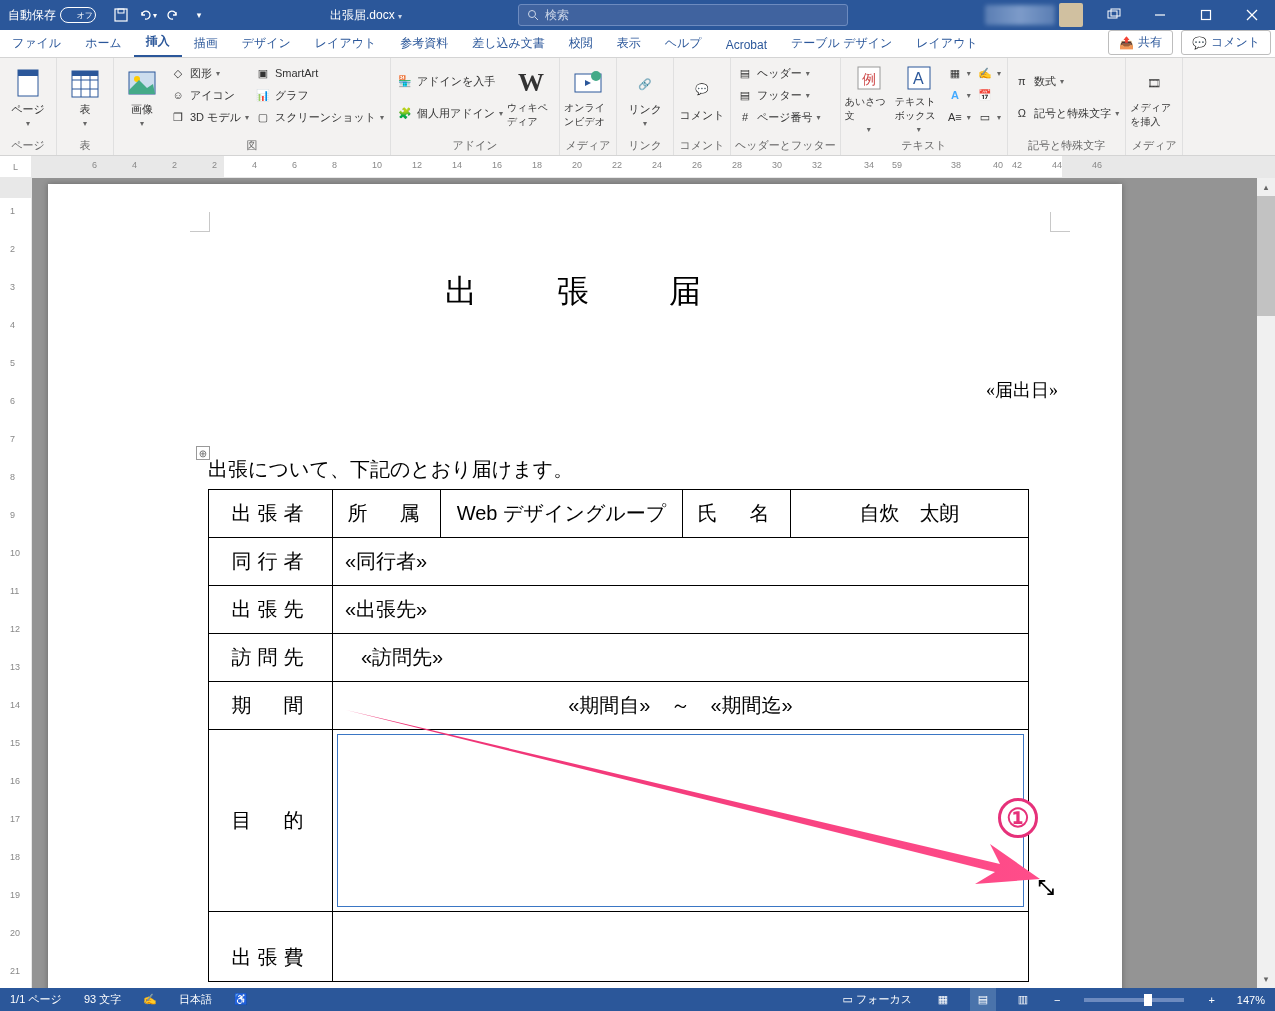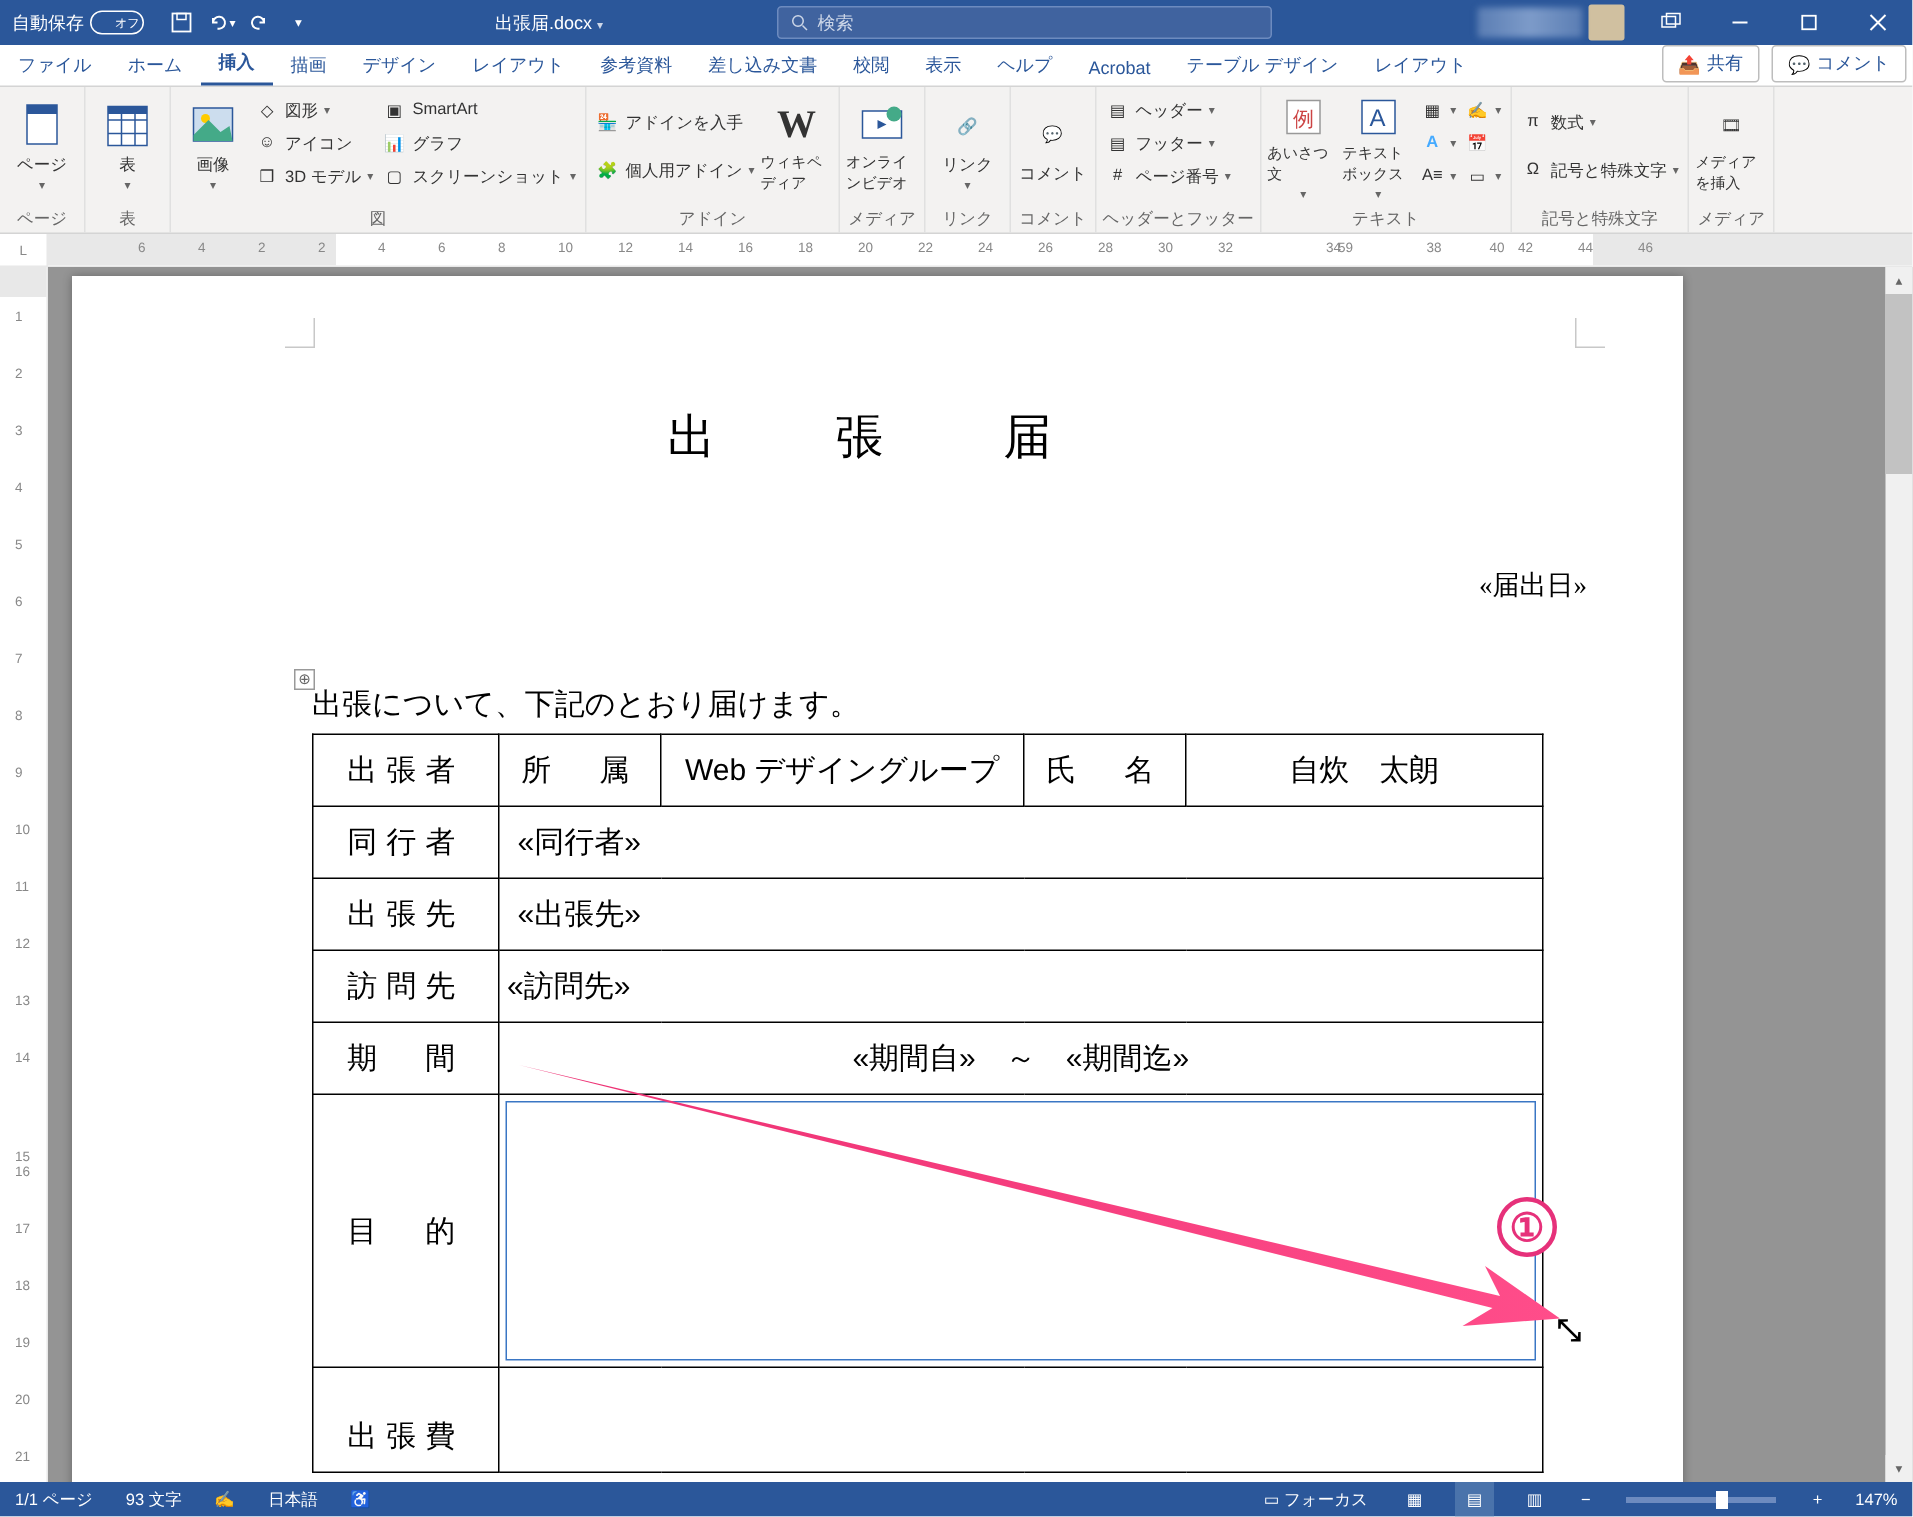--- a/index.html
+++ b/index.html
@@ -460,21 +460,21 @@
       <span style="left: 420px;">14</span>
       <span style="left: 460px;">16</span>
       <span style="left: 500px;">18</span>
       <span style="left: 540px;">20</span>
       <span style="left: 580px;">22</span>
       <span style="left: 620px;">24</span>
       <span style="left: 660px;">26</span>
       <span style="left: 700px;">28</span>
       <span style="left: 740px; text-align: right;">30</span>
       <span style="left: 780px;">32</span>
-      <span style="left: 852px;">34</span>
+      <span style="left: 832px;">34</span>
       <span style="left: 860px;">59</span>
       <span style="left: 900px; margin-left: 19px;">38</span>
       <span style="left: 961px;">40</span>
       <span style="left: 980px;">42</span>
       <span style="left: 1020px;">44</span>
       <span style="left: 1060px;">46</span>
     </div>
 </div>
 
 <div class="editor">
@@ -487,21 +487,21 @@
       <span style="top: 180px;">5</span>
       <span style="top: 218px;">6</span>
       <span style="top: 256px;">7</span>
       <span style="top: 294px;">8</span>
       <span style="top: 332px;">9</span>
       <span style="top: 370px;">10</span>
       <span style="top: 408px;">11</span>
       <span style="top: 446px;">12</span>
       <span style="top: 484px; text-align: center;">13</span>
       <span style="top: 522px;">14</span>
-      <span style="top: 588px;">15</span>
+      <span style="top: 560px;">15</span>
       <span style="top: 598px;">16</span>
       <span style="top: 636px;">17</span>
       <span style="top: 674px;">18</span>
       <span style="top: 712px;">19</span>
       <span style="top: 750px;">20</span>
       <span style="top: 788px;">21</span>
     </div>
   <div class="doc-scroll">
     <div class="page">
       <div class="margin-mark tl"></div>
@@ -524,21 +524,21 @@
         <tr>
           <td class="c-lbl">同行者</td>
           <td colspan="4" class="full" style="padding-left:12px">«同行者»</td>
         </tr>
         <tr>
           <td class="c-lbl">出張先</td>
           <td colspan="4" class="full" style="padding-left:12px">«出張先»</td>
         </tr>
         <tr>
           <td class="c-lbl">訪問先</td>
-          <td colspan="4" class="full" style="padding-left:5px">«訪問先»</td>
+          <td colspan="4" class="full" style="padding-left:28px">«訪問先»</td>
         </tr>
         <tr>
           <td class="c-lbl">期　間</td>
           <td colspan="4" class="full" style="text-align:center">«期間自»　～　«期間迄»</td>
         </tr>
         <tr>
           <td class="c-lbl">目　的</td>
           <td colspan="4" class="purpose-cell">
             <div class="purpose-box"></div>
           </td>

